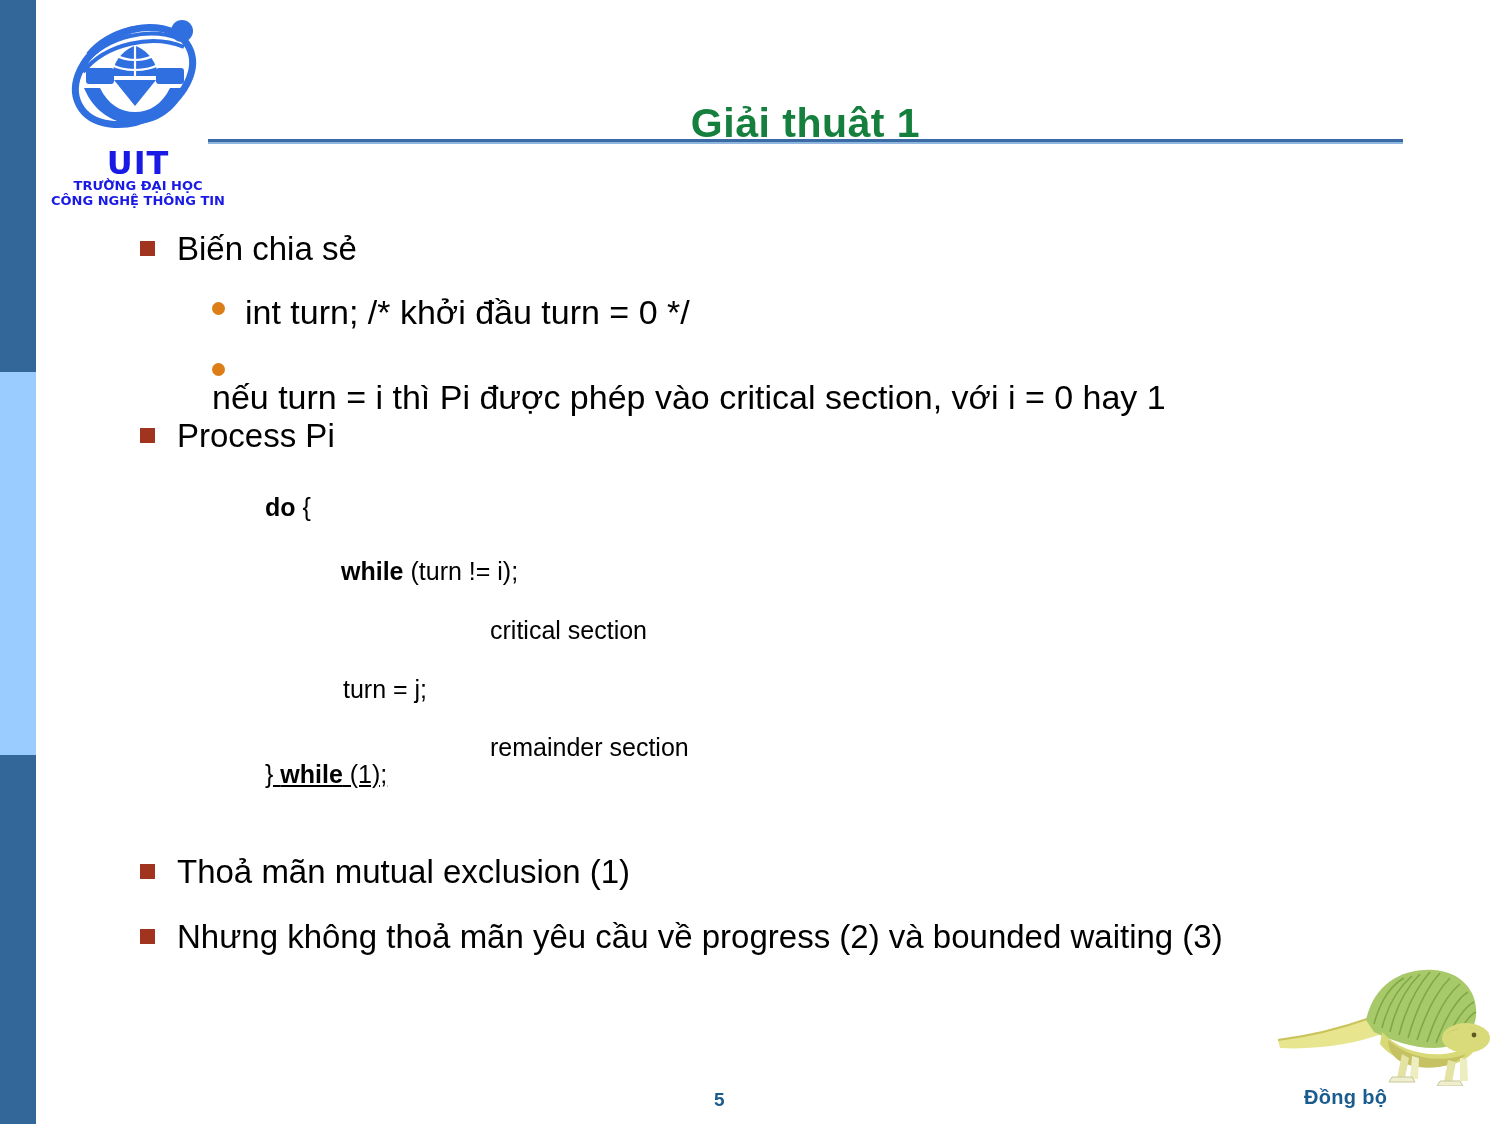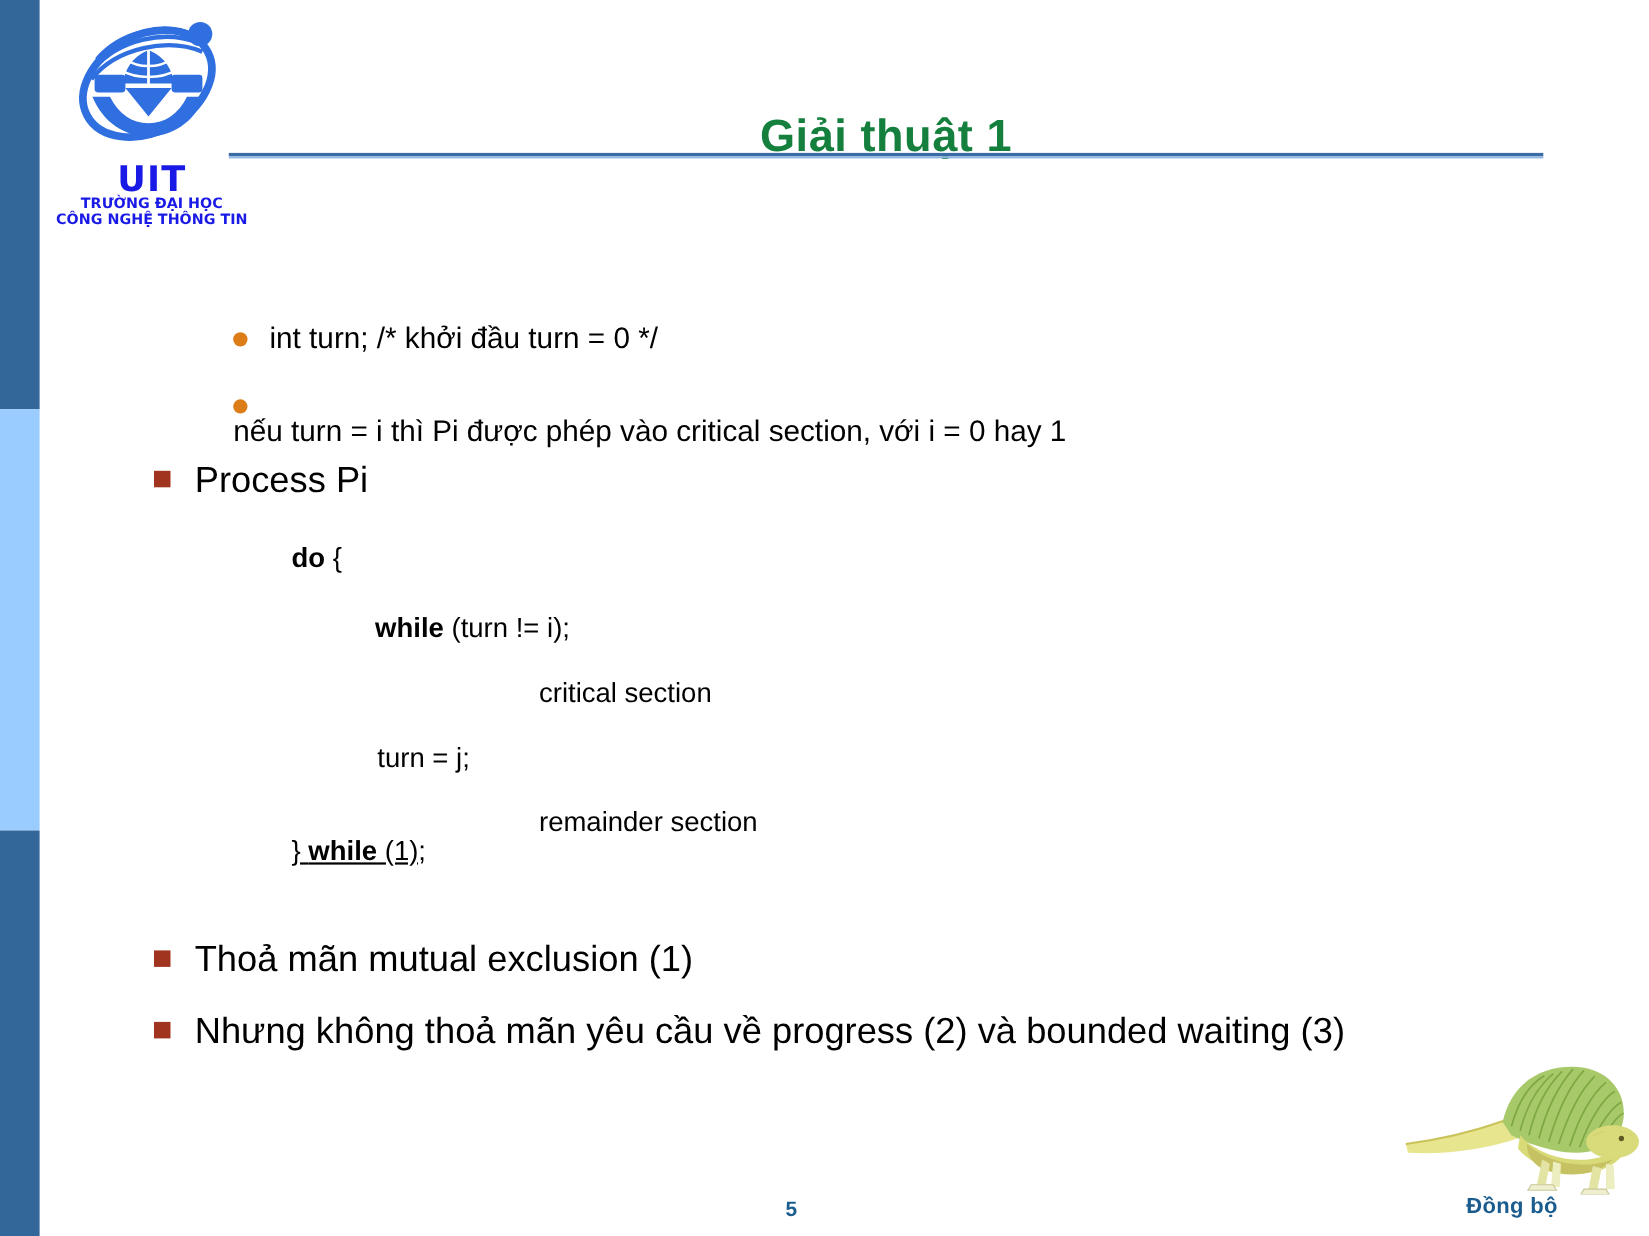--- a/index.html
+++ b/index.html
@@ -132,21 +132,21 @@
     flex: 0 0 auto;
     margin-top: 13px;
     margin-right: 22px;
   }
   .lvl1 .txt { display: block; }
 
   .lvl2 {
     position: absolute;
     display: flex;
     align-items: flex-start;
-    font-size: 27px;
+    font-size: 34px;
     color: #000000;
     line-height: 1.25;
   }
   .lvl2 .dot {
     width: 13px;
     height: 13px;
     border-radius: 50%;
     background: #DD7D17;
     flex: 0 0 auto;
     margin-top: 11px;
@@ -173,21 +173,21 @@
   .dino-wrap {
     position: absolute;
     left: 1270px;
     top: 962px;
     width: 222px;
     height: 160px;
   }
   .dino-svg { display: block; }
   .dino-caption {
     position: absolute;
-    left: 1333px;
+    left: 1304px;
     top: 1086px;
     font-size: 20px;
     font-weight: bold;
     color: #1A5C8E;
     letter-spacing: 0.3px;
   }
 </style>
 </head>
 <body>
 
@@ -228,20 +228,24 @@
     <div class="logo-line1">TRƯỜNG ĐẠI HỌC</div>
     <div class="logo-line2">CÔNG NGHỆ THÔNG TIN</div>
   </div>
 
   <div class="title">Giải thuật 1</div>
   <div class="title-rule"></div>
   <div class="title-rule-light"></div>
 
   <div class="body-area">
 
+    <div class="lvl1" style="left:140px; top:228px; width:1230px;">
+      <span class="sq"></span>
+      <span class="txt">Biến chia sẻ</span>
+    </div>
 
     <div class="lvl2" style="left:212px; top:291px; width:1180px;">
       <span class="dot"></span>
       <span class="txt">int   turn;                        /* khởi đầu turn = 0 */</span>
     </div>
 
     <div class="lvl2" style="left:212px; top:352px; width:1180px;flex-direction:column;">
       <span class="dot"></span>
       <span class="txt">nếu turn = i thì Pi  được phép vào critical section, với i = 0 hay 1</span>
     </div>

